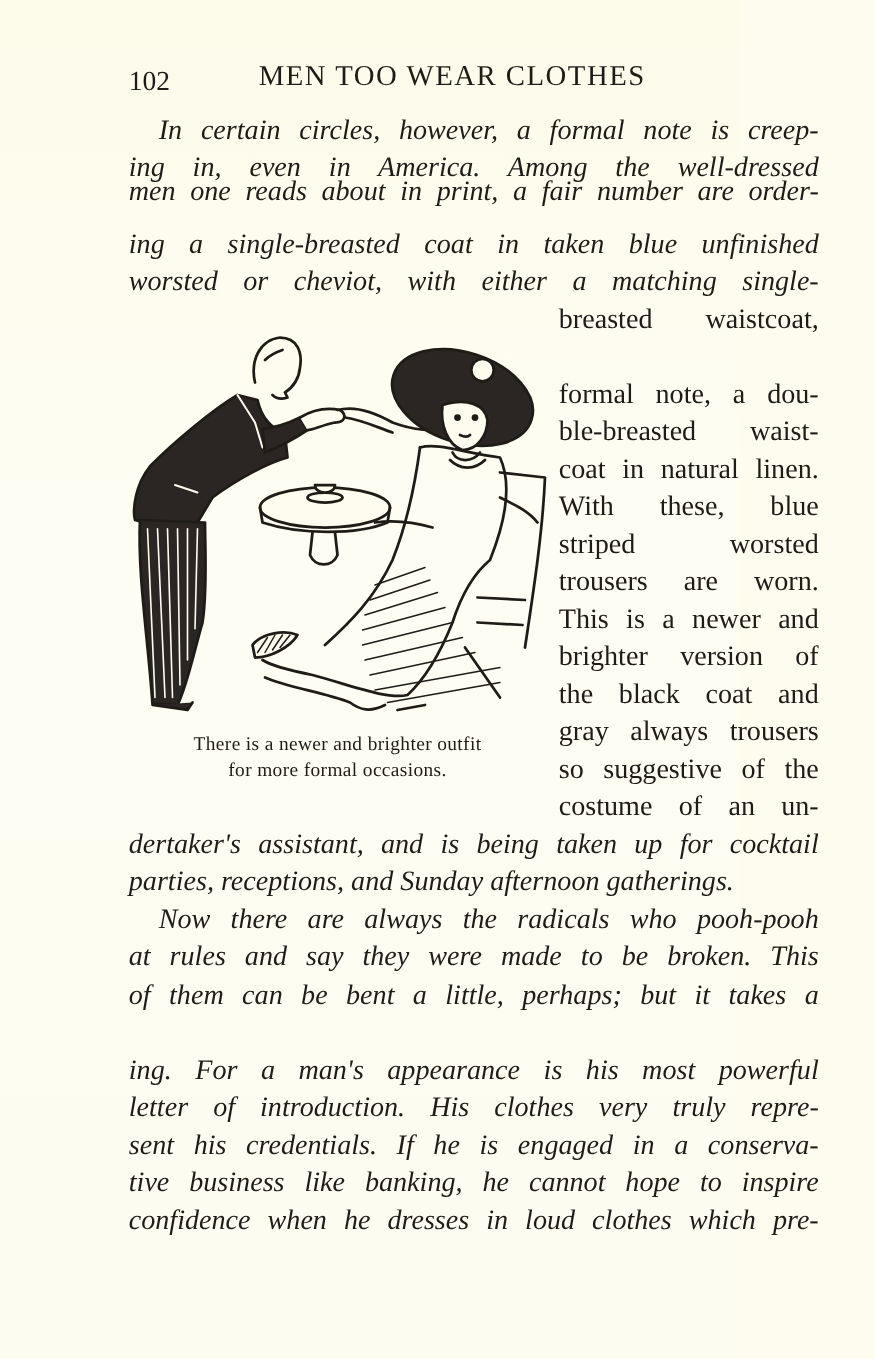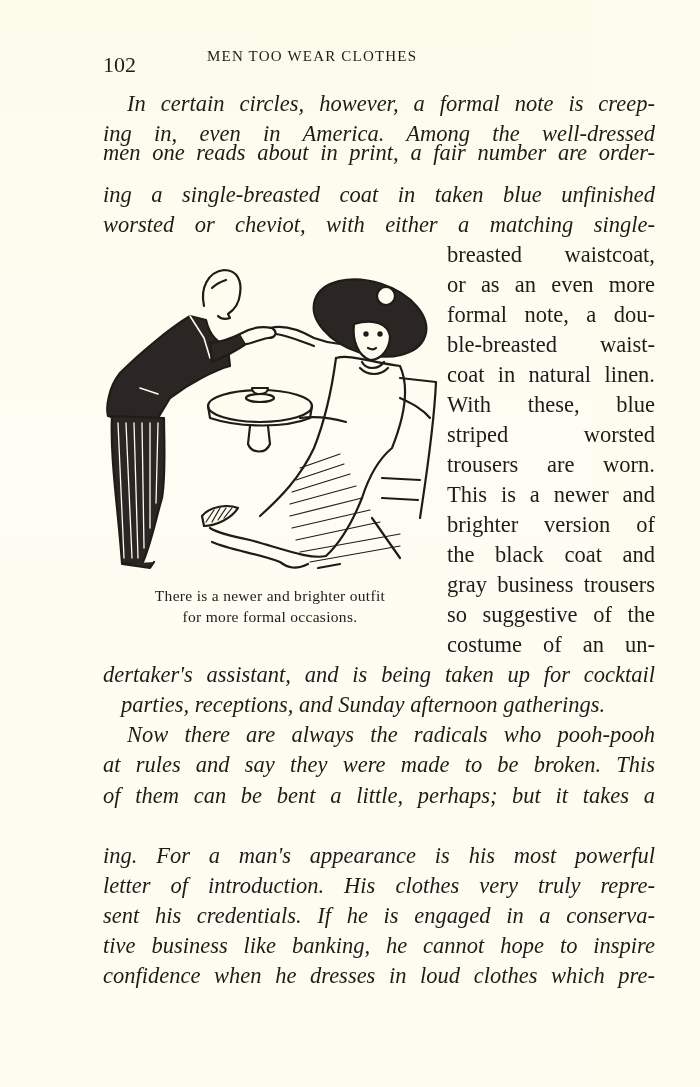--- a/index.html
+++ b/index.html
@@ -7,25 +7,25 @@
     width: 700px; height: 1087px; overflow: hidden;
     background: #fdfcef;
     font-family: "Liberation Serif", "DejaVu Serif", serif;
     color: #1f1c18;
     position: relative;
   }
   .page { position: absolute; left: 0; top: 0; width: 592px; height: 1087px;
     background: linear-gradient(180deg, #fcfbea 0%, #fefdf3 40%, #fdfcf0 100%); }
   .header { position: absolute; top: 46px; left: 103px; width: 560px; height: 30px; }
   .page-number { position: absolute; left: 0; top: 6px; font-size: 22px; }
-  .running-head { position: absolute; left: 104px; top: 2px; font-size: 15px; letter-spacing: 1.2px; }
+  .running-head { position: absolute; left: 104px; top: 2px; font-size: 23px; letter-spacing: 1.2px; }
   .line { position: absolute; left: 103px; width: 552px; font-size: 22.5px; line-height: 30px;
     white-space: nowrap; text-align: justify; text-align-last: justify; height: 30px; font-style: italic; }
   .line.indent { padding-left: 24px; width: 528px; }
-  .line.last { text-align-last: left; margin-left: 18px; }
+  .line.last { text-align-last: left; }
   .rline { position: absolute; left: 447px; width: 208px; font-size: 22.5px; line-height: 30px; height: 30px;
     white-space: nowrap; text-align: justify; text-align-last: justify; }
   .figure { position: absolute; left: 100px; top: 258px; width: 340px; height: 318px; }
   .figure svg { width: 100%; height: 100%; }
   .caption { position: absolute; left: 100px; top: 585px; width: 340px; text-align: center;
     font-size: 15.5px; line-height: 21px; letter-spacing: 0.3px; }
   .caption div { white-space: nowrap; text-align: center; }
 </style>
 </head>
 <body>
@@ -37,31 +37,30 @@
     <span class="running-head">MEN TOO WEAR CLOTHES</span>
   </div>
 
   <div class="line indent" style="top:89px">In certain circles, however, a formal note is creep-</div>
   <div class="line" style="top:119px">ing in, even in America.  Among the well-dressed</div>
   <div class="line" style="top:138px">men one reads about in print, a fair number are order-</div>
   <div class="line" style="top:180px">ing a single-breasted coat in taken blue unfinished</div>
   <div class="line" style="top:210px">worsted or cheviot, with either a matching single-</div>
 
   <div class="rline" style="top:240px">breasted waistcoat,</div>
-  <div class="rline" style="top:270px">or as an even more</div>
   <div class="rline" style="top:300px">formal note, a dou-</div>
   <div class="rline" style="top:330px">ble-breasted waist-</div>
   <div class="rline" style="top:360px">coat in natural linen.</div>
   <div class="rline" style="top:390px">With these, blue</div>
   <div class="rline" style="top:420px">striped worsted</div>
   <div class="rline" style="top:450px">trousers are worn.</div>
   <div class="rline" style="top:480px">This is a newer and</div>
   <div class="rline" style="top:510px">brighter version of</div>
   <div class="rline" style="top:540px">the black coat and</div>
-  <div class="rline" style="top:570px">gray business trousers</div>
+  <div class="rline" style="top:570px">gray always trousers</div>
   <div class="rline" style="top:600px">so suggestive of the</div>
   <div class="rline" style="top:630px">costume of an un-</div>
 
   <div class="figure">
     <svg viewBox="0 0 340 318" xmlns="http://www.w3.org/2000/svg">
       <g stroke="#1f1c18" stroke-width="2.2" fill="none" stroke-linecap="round" stroke-linejoin="round">
 
         <path d="M104 48 C100 30 108 14 124 12 C138 12 142 24 140 36 C139 46 134 52 128 56 L130 60 C124 62 120 60 118 58" fill="#fdfcef"></path>
         <path d="M112 30 C116 26 120 24 126 22"></path>
 

